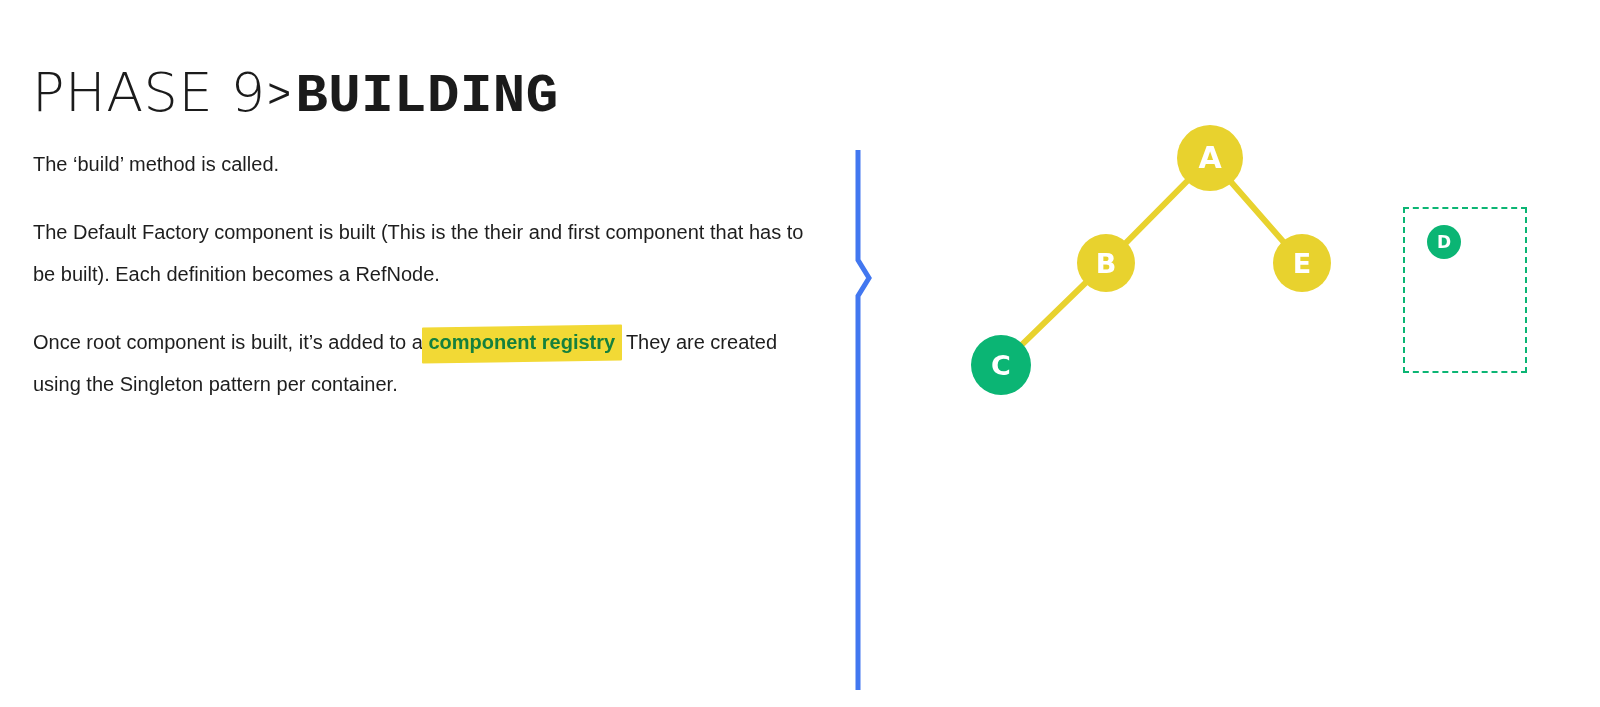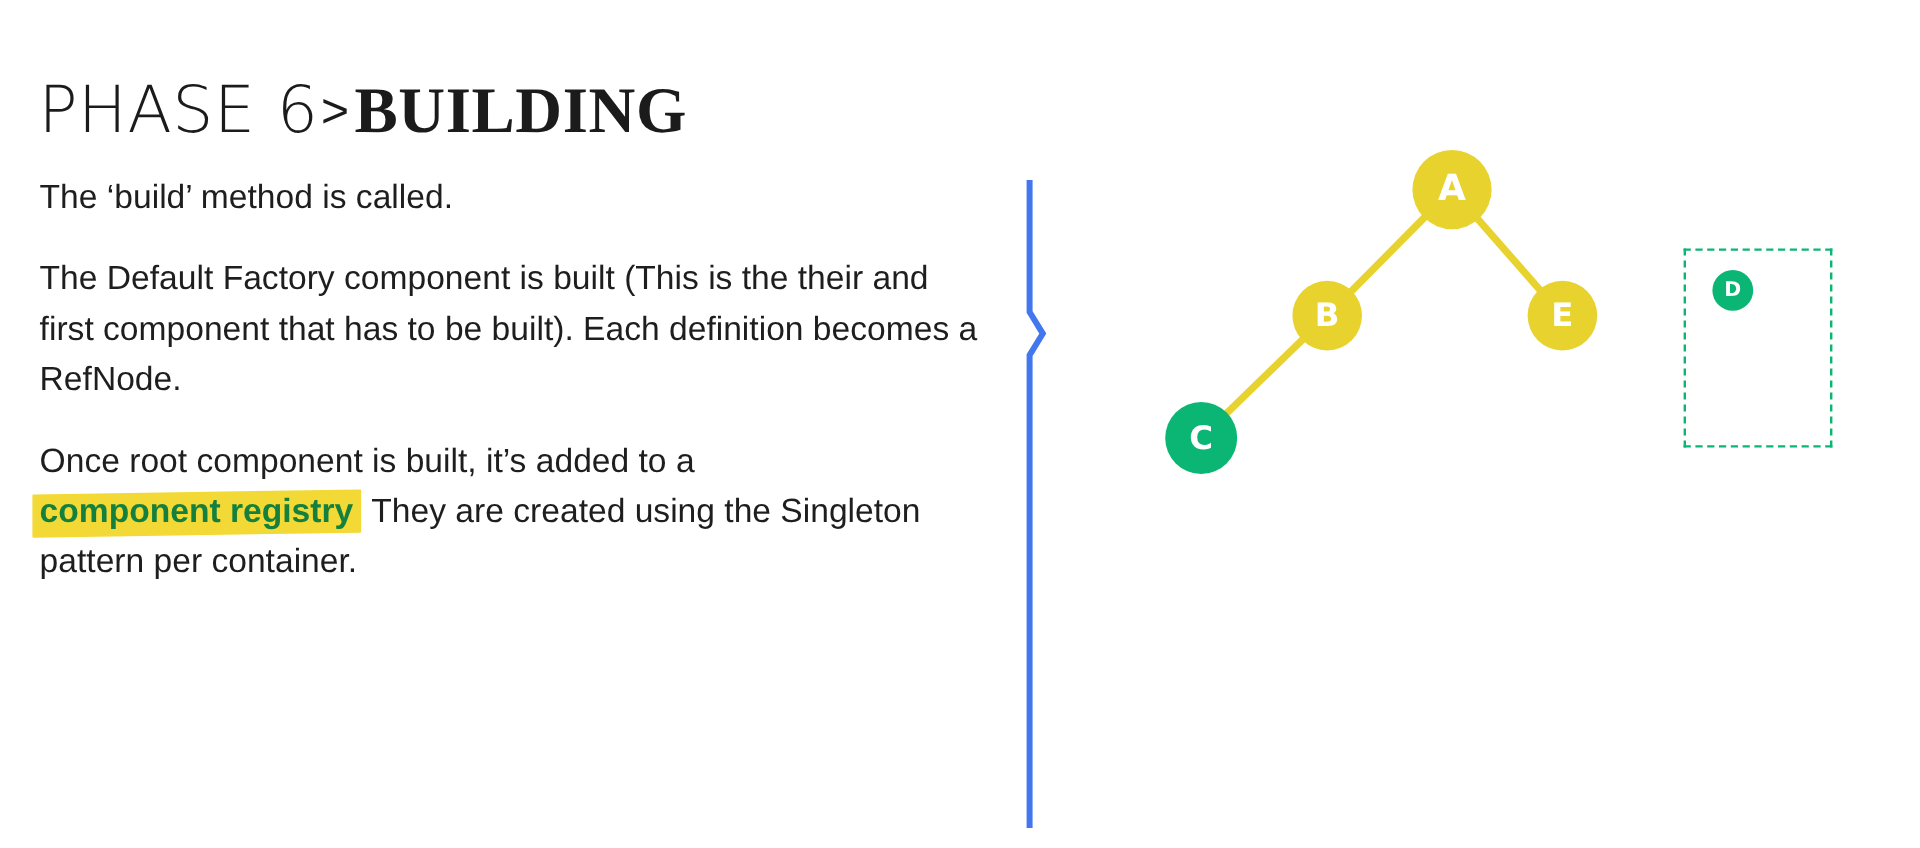--- a/index.html
+++ b/index.html
@@ -36,30 +36,30 @@
   }
   #title .t-sep {
     font-weight: 400;
     font-size: 40px;
     padding: 0 4px 0 2px;
     position: relative;
     top: -4px;
   }
   #title .t-bold {
     font-weight: 700;
-    font-family: Liberation Serif, serif;
+    font-family: Liberation Mono, monospace;
   }
 
   
   #body-copy {
     position: absolute;
     left: 33px;
     top: 143px;
     width: 790px;
-    font-size: 28px;
+    font-size: 20px;
     line-height: 42px;
     color: #1e1e1e;
     font-weight: 400;
   }
   #body-copy p {
     margin: 0 0 26px 0;
   }
   #body-copy p:last-child { margin-bottom: 0; }
 
   .hl {
@@ -122,21 +122,21 @@
     border: 2px dashed #0bb574;
     background: transparent;
   }
 </style>
 </head>
 <body>
 
 <div id="slide">
 
   <h1 id="title">
-    <span class="t-light">PHASE 6</span><span class="t-sep">&gt;</span><span class="t-bold">BUILDING</span>
+    <span class="t-light">PHASE 9</span><span class="t-sep">&gt;</span><span class="t-bold">BUILDING</span>
   </h1>
 
   <div id="body-copy">
     <p>The ‘build’ method is called.</p>
     <p>The Default Factory component is built (This is the their and first component that has to be built). Each definition becomes a RefNode.</p>
     <p><span>Once root component is built, it’s added to a </span><span class="hl">component registry</span><span>. They are created using the Singleton pattern per container.</span></p>
   </div>
 
   <svg id="divider" viewBox="0 0 46 560" width="46" height="560" xmlns="http://www.w3.org/2000/svg">
     <path d="M 18 10 L 18 120 L 29 138 L 18 156 L 18 550" fill="none" stroke="#4277f0" stroke-width="5" stroke-linecap="butt" stroke-linejoin="miter"></path>

